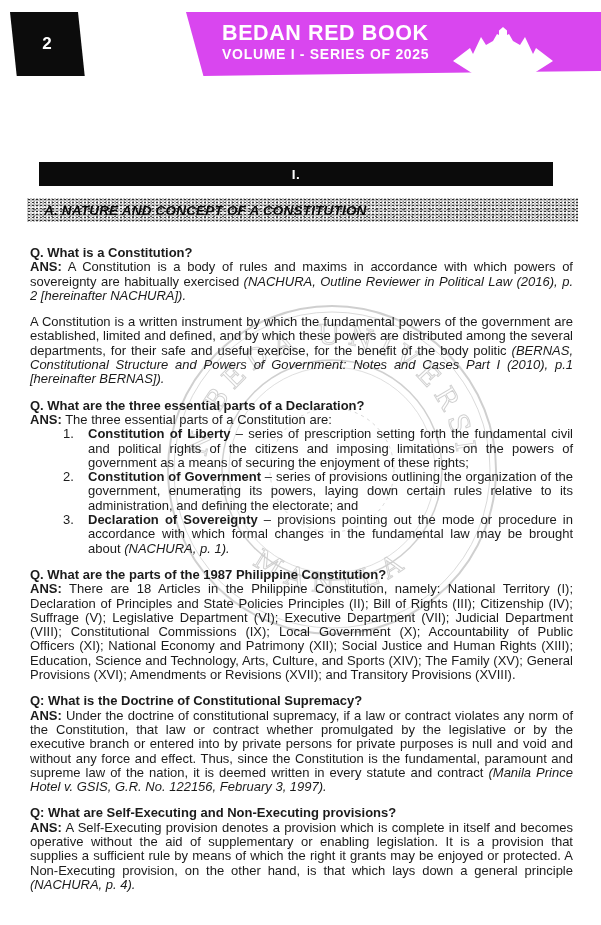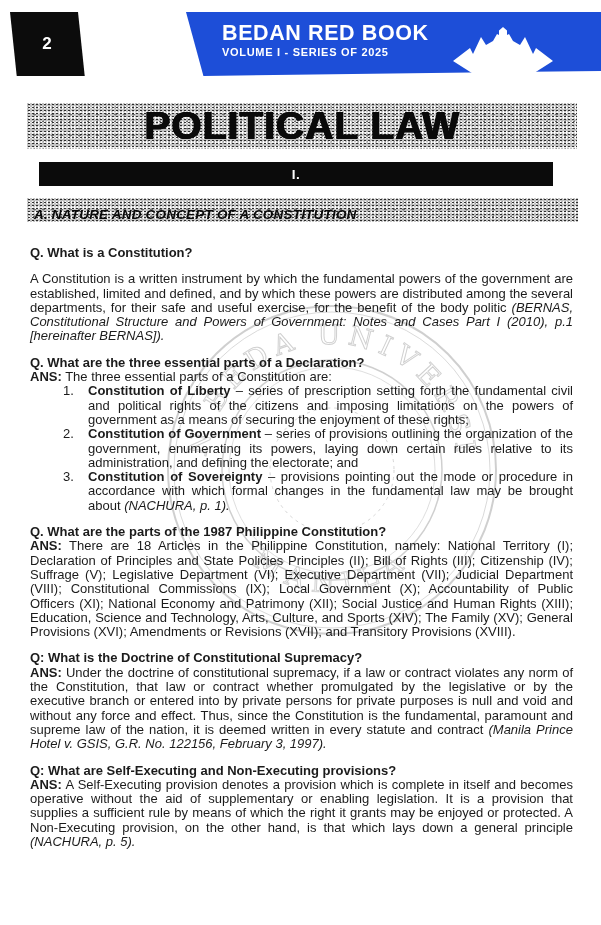--- a/index.html
+++ b/index.html
@@ -12,25 +12,25 @@
     position:absolute; left:10px; top:12px; width:68px; height:64px;
     background:#0c0c0c; transform:skewX(6deg); transform-origin:0 0;
     display:flex; align-items:center; justify-content:center;
   }
   .pagenum-box span {
     transform:skewX(-6deg); color:#ffffff; font-weight:700; font-size:17px;
   }
   
   .banner {
     position:absolute; left:186px; top:12px; width:415px; height:64px;
-    background:#1d4ed8; box-sizing:border-box; padding:9px 0 0 36px;
+    background:#d946ef; box-sizing:border-box; padding:9px 0 0 36px;
     clip-path:polygon(0 0, 100% 0, 100% 92%, 4.2% 100%);
   }
   .banner-title { font-size:21.5px; font-weight:700; color:#fff; letter-spacing:.6px; line-height:24px; }
-  .banner-sub   { font-size:11px;  font-weight:700; color:#fff; letter-spacing:.7px; margin-top:1px; }
+  .banner-sub   { font-size:14px;  font-weight:700; color:#fff; letter-spacing:.7px; margin-top:1px; }
   .crown { position:absolute; left:452px; top:27px; width:102px; height:52px; }
   
   .speckle {
     background-color:#c3c3c3;
     background-image:
       radial-gradient(rgba(0,0,0,.78) .9px, transparent 1.05px),
       radial-gradient(rgba(255,255,255,.95) .9px, transparent 1.15px),
       radial-gradient(rgba(0,0,0,.42) 1.1px, transparent 1.45px);
     background-size: 4px 3px, 3px 5px, 9px 7px;
     background-position: 0 0, 1px 2px, 3px 1px;
@@ -43,21 +43,21 @@
     font-size:39px; font-weight:700; letter-spacing:1px; color:#0a0a0a;
     text-shadow:.9px 0 0 #0a0a0a, -.5px 0 0 #0a0a0a; white-space:nowrap;
   }
   .chapter-bar {
     position:absolute; left:39px; top:162px; width:514px; height:24px;
     background:#0b0b0b; color:#ffffff; display:flex; align-items:center;
     justify-content:center; gap:9px; font-weight:700; font-size:13.5px; letter-spacing:.6px;
   }
   .section-band {
     position:absolute; left:27px; top:198px; width:551px; height:24px;
-    display:flex; align-items:flex-end; box-sizing:border-box; padding-left:7px;
+    display:flex; align-items:center; box-sizing:border-box; padding-left:17px;
   }
   .section-band span {
     font-weight:700; font-style:italic; font-size:13.5px; letter-spacing:.2px; color:#0a0a0a;
   }
   
   .watermark { position:absolute; left:160px; top:298px; width:345px; height:345px; opacity:.42; }
   
   .content {
     position:absolute; left:30px; top:246px; width:543px;
     font-size:13px; line-height:14.3px; text-align:justify; color:#1b1b1b;
@@ -79,23 +79,20 @@
   </div>
 
   <div class="banner">
     <div class="banner-title">BEDAN RED BOOK</div>
     <div class="banner-sub">VOLUME I - SERIES OF 2025</div>
   </div>
   <svg class="crown" viewBox="0 0 102 52" aria-hidden="true">
     <path fill="#ffffff" d="M1 34 L18 21 L21 27 L29 10 L34 18 L41 14 L45 7 L47 8 L47 3.5 L51 0 L55 3.5 L55 8 L57 7 L61 14 L68 18 L73 10 L81 27 L84 21 L101 34 L79 48 L51 51 L23 48 Z"></path>
   </svg>
 
-  <div class="title-band speckle">
-    <span class="title-text">POLITICAL LAW</span>
-  </div>
 
   <div class="chapter-bar">
     <span>I.</span>
   </div>
 
   <div class="section-band speckle">
     <span>A. NATURE AND CONCEPT OF A CONSTITUTION</span>
   </div>
 
   <svg class="watermark" viewBox="0 0 345 345" aria-hidden="true">
@@ -113,20 +110,23 @@
     </text>
     <text font-family="DejaVu Serif, serif" font-size="27" letter-spacing="9" fill="none" stroke="#8f8f8f" stroke-width="1">
       <textPath href="#wm-arc-bottom" startOffset="50%" text-anchor="middle">MANILA</textPath>
     </text>
   </svg>
 
   <div class="content">
 
     <div class="qa">
       <div class="q">Q. What is a Constitution?</div>
+      <p class="a"><b>ANS:</b>
+        <span>A Constitution is a body of rules and maxims in accordance with which powers of sovereignty are habitually exercised</span>
+        <span class="cite">(NACHURA, Outline Reviewer in Political Law (2016), p. 2 [hereinafter NACHURA]).</span></p>
     </div>
 
     <div class="qa">
       <p class="a"><span>A Constitution is a written instrument by which the fundamental powers of the government are established, limited and defined, and by which these powers are distributed among the several departments, for their safe and useful exercise, for the benefit of the body politic</span>
         <span class="cite">(BERNAS, Constitutional Structure and Powers of Government: Notes and Cases Part I (2010), p.1 [hereinafter BERNAS]).</span></p>
     </div>
 
     <div class="qa">
       <div class="q">Q. What are the three essential parts of a Declaration?</div>
       <p class="a"><b>ANS:</b>
@@ -137,21 +137,21 @@
           <span class="li-body"><b>Constitution of Liberty</b>
             <span>– series of prescription setting forth the fundamental civil and political rights of the citizens and imposing limitations on the powers of government as a means of securing the enjoyment of these rights;</span></span>
         </div>
         <div class="li">
           <span class="num">2.</span>
           <span class="li-body"><b>Constitution of Government</b>
             <span>– series of provisions outlining the organization of the government, enumerating its powers, laying down certain rules relative to its administration, and defining the electorate; and</span></span>
         </div>
         <div class="li">
           <span class="num">3.</span>
-          <span class="li-body"><b>Constitution of Sovereignty</b>
+          <span class="li-body"><b>Declaration of Sovereignty</b>
             <span>– provisions pointing out the mode or procedure in accordance with which formal changes in the fundamental law may be brought about</span>
             <span class="cite">(NACHURA, p. 1).</span></span>
         </div>
       </div>
     </div>
 
     <div class="qa">
       <div class="q">Q. What are the parts of the 1987 Philippine Constitution?</div>
       <p class="a"><b>ANS:</b>
         <span>There are 18 Articles in the Philippine Constitution, namely: National Territory (I); Declaration of Principles and State Policies Principles (II); Bill of Rights (III); Citizenship (IV); Suffrage (V); Legislative Department (VI); Executive Department (VII); Judicial Department (VIII); Constitutional Commissions (IX); Local Government (X); Accountability of Public Officers (XI); National Economy and Patrimony (XII); Social Justice and Human Rights (XIII); Education, Science and Technology, Arts, Culture, and Sports (XIV); The Family (XV); General Provisions (XVI); Amendments or Revisions (XVII); and Transitory Provisions (XVIII).</span></p>
@@ -161,17 +161,17 @@
       <div class="q">Q: What is the Doctrine of Constitutional Supremacy?</div>
       <p class="a"><b>ANS:</b>
         <span>Under the doctrine of constitutional supremacy, if a law or contract violates any norm of the Constitution, that law or contract whether promulgated by the legislative or by the executive branch or entered into by private persons for private purposes is null and void and without any force and effect. Thus, since the Constitution is the fundamental, paramount and supreme law of the nation, it is deemed written in every statute and contract</span>
         <span class="cite">(Manila Prince Hotel v. GSIS, G.R. No. 122156, February 3, 1997).</span></p>
     </div>
 
     <div class="qa">
       <div class="q">Q: What are Self-Executing and Non-Executing provisions?</div>
       <p class="a"><b>ANS:</b>
         <span>A Self-Executing provision denotes a provision which is complete in itself and becomes operative without the aid of supplementary or enabling legislation. It is a provision that supplies a sufficient rule by means of which the right it grants may be enjoyed or protected. A Non-Executing provision, on the other hand, is that which lays down a general principle</span>
-        <span class="cite">(NACHURA, p. 5).</span></p>
+        <span class="cite">(NACHURA, p. 4).</span></p>
     </div>
 
   </div>
 </div>
 
 </body></html>

